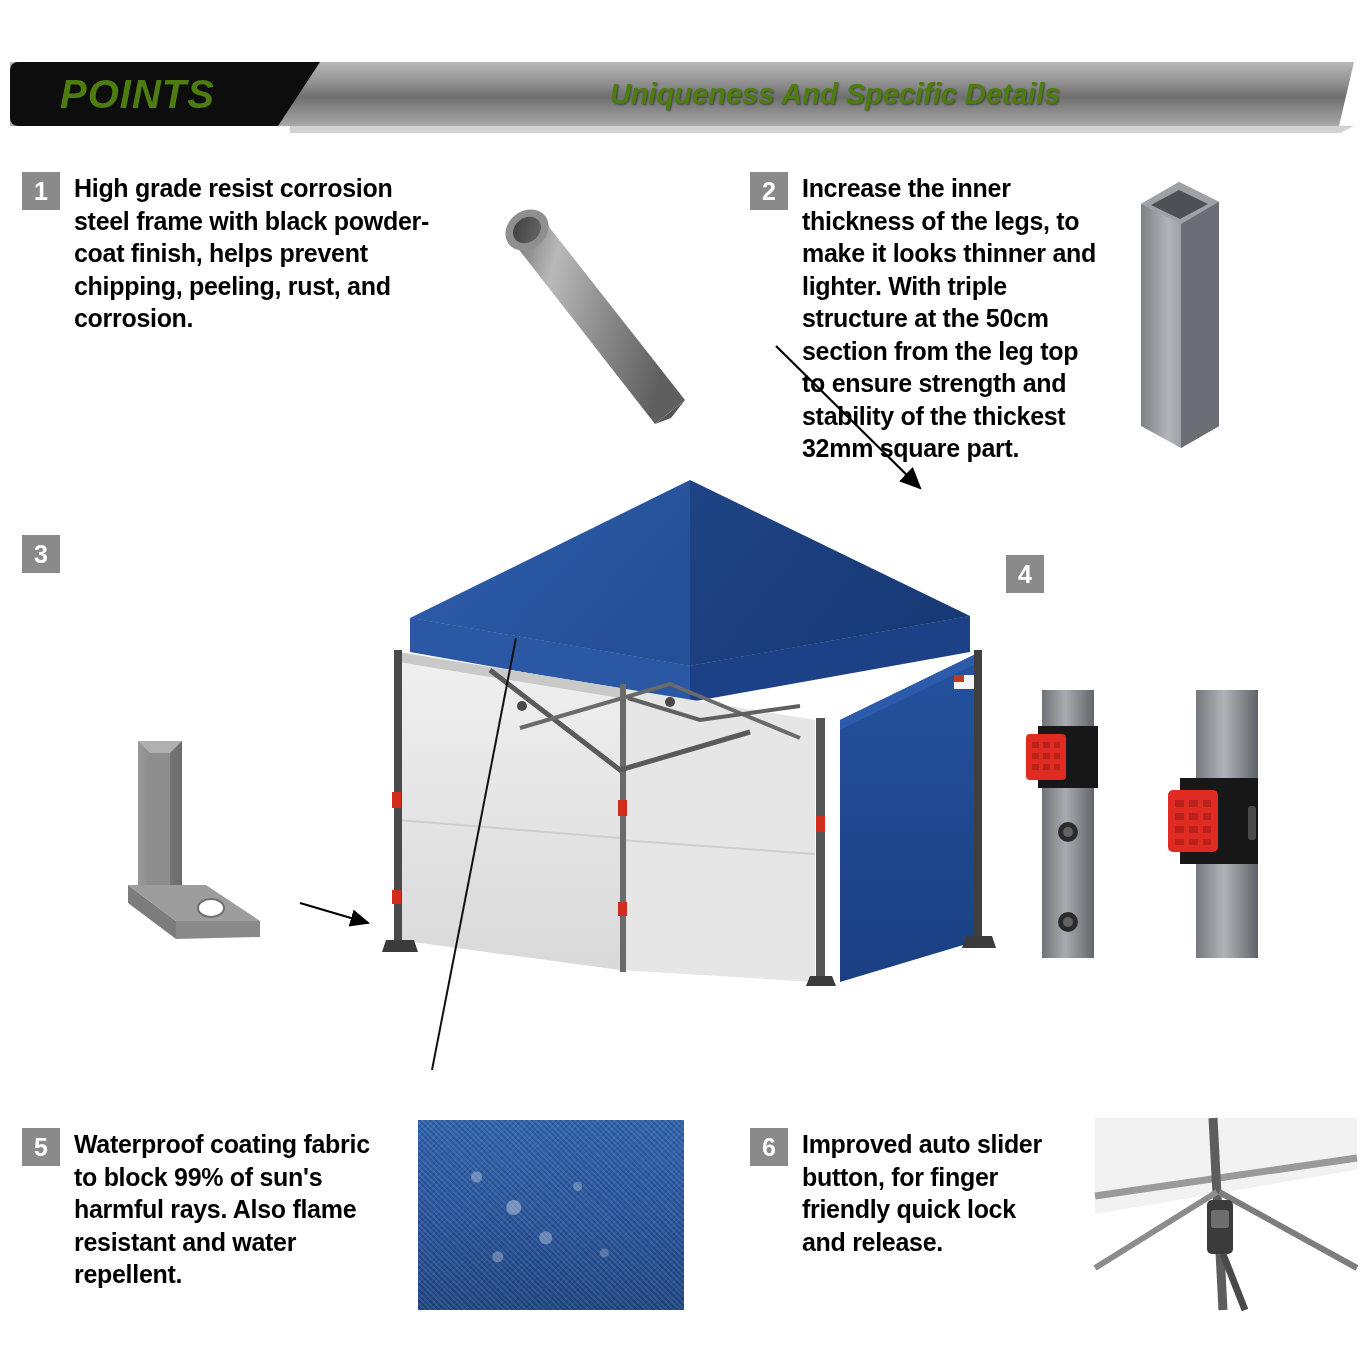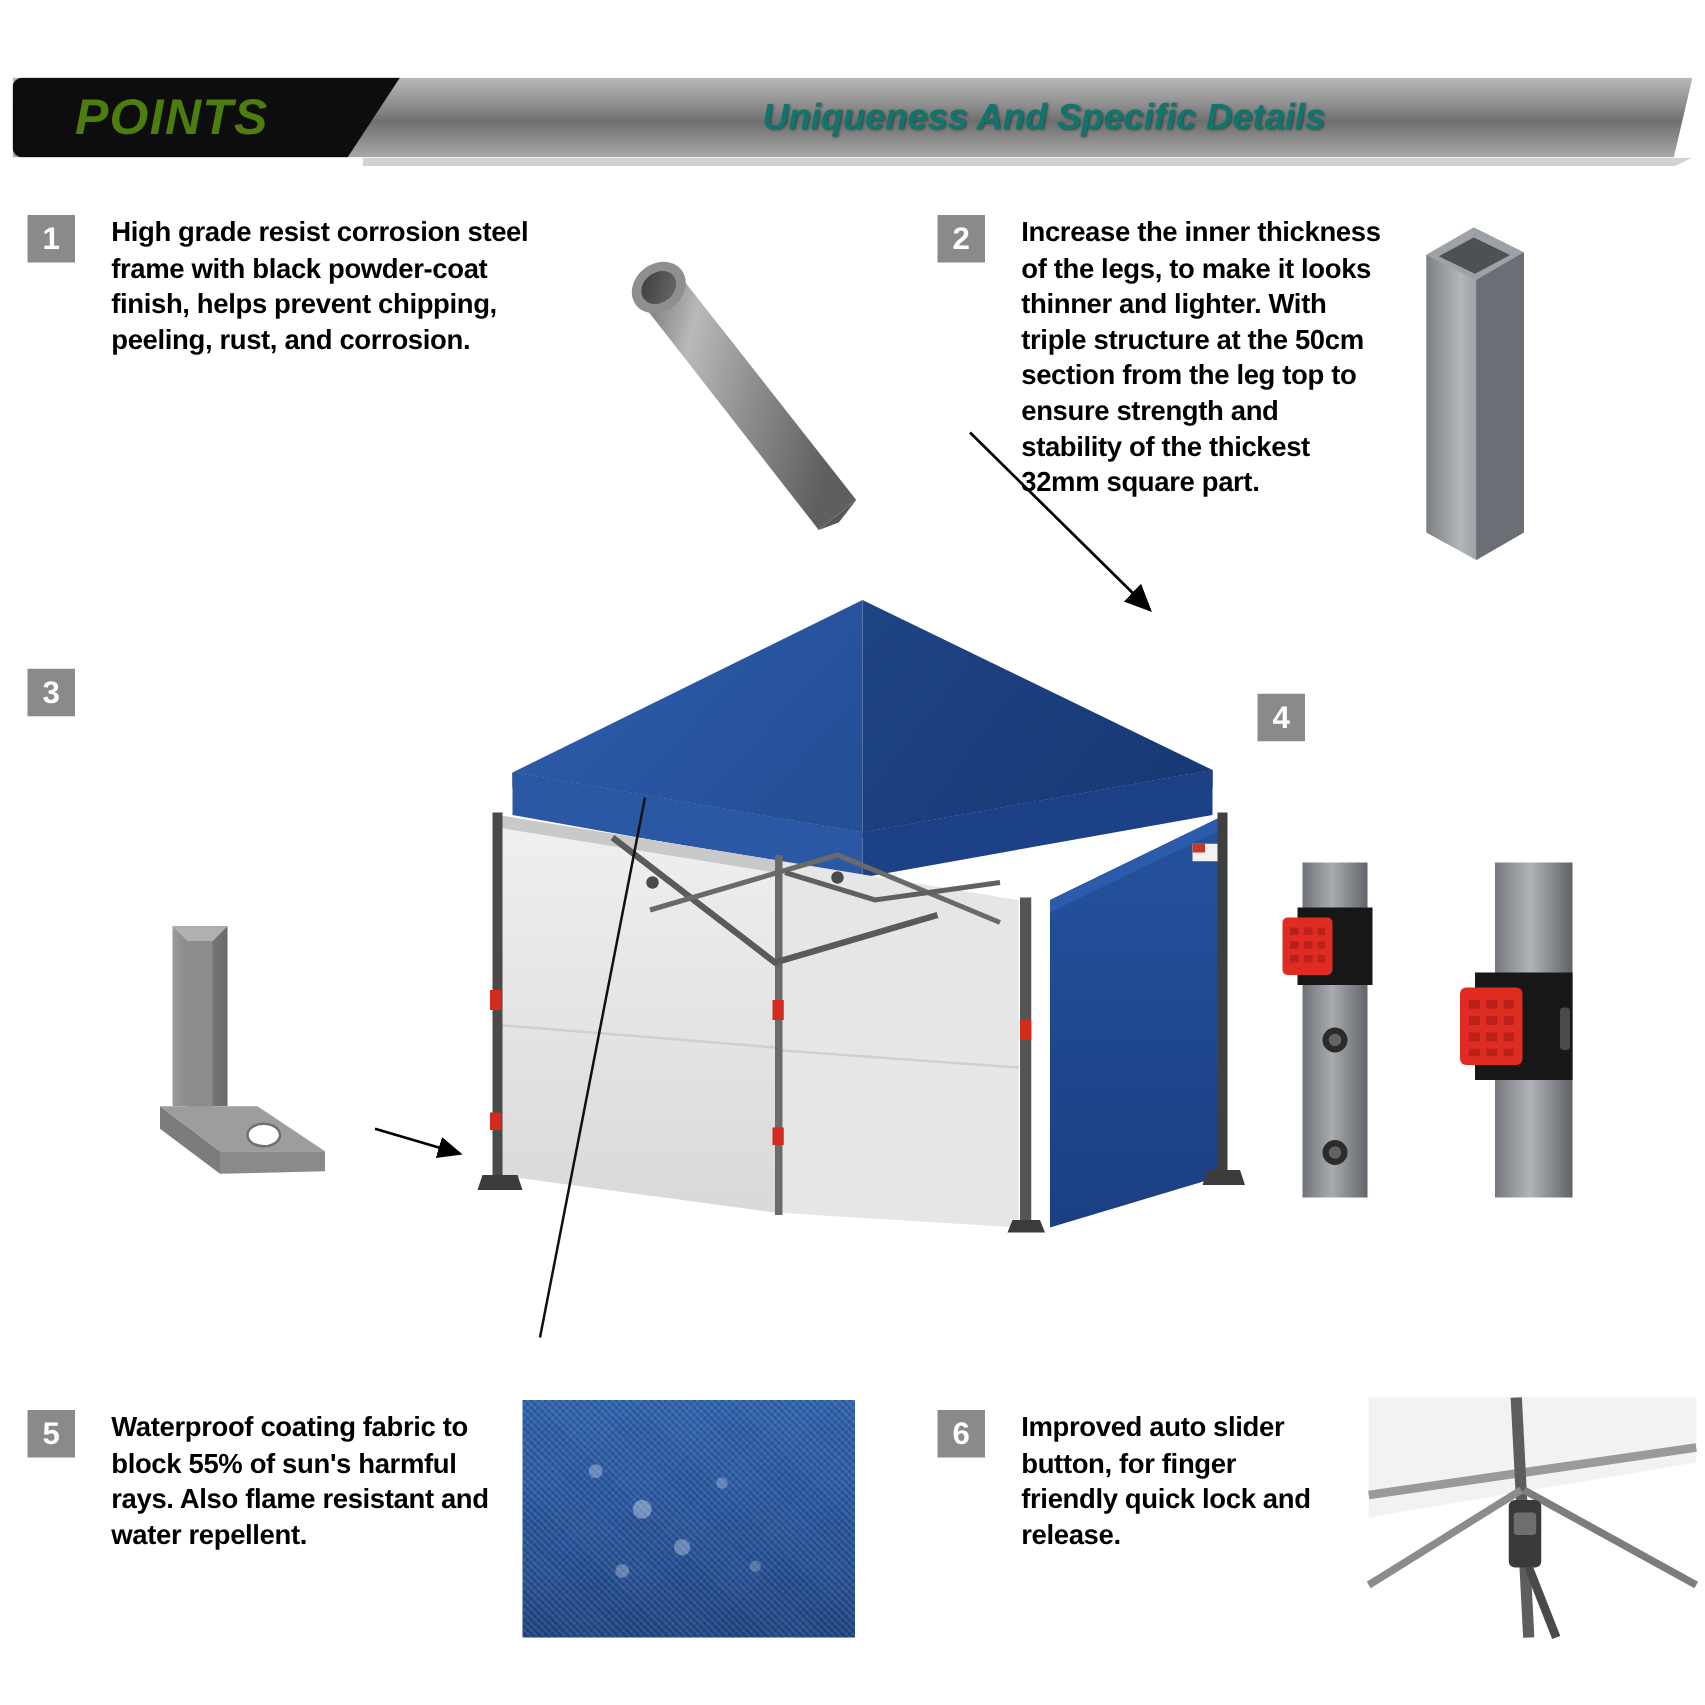--- a/index.html
+++ b/index.html
@@ -64,21 +64,21 @@
   }
   .header-subtitle {
     position: absolute;
     left: 330px;
     top: 0;
     width: 990px;
     height: 64px;
     display: flex;
     align-items: center;
     justify-content: center;
-    color: #0f766e;
+    color: #4d7c0f;
     font-size: 29px;
     font-weight: bold;
     font-style: italic;
     text-shadow: 1px 1px 2px rgba(0,0,0,0.45);
   }
 
   
   .point {
     position: absolute;
     display: flex;
@@ -91,25 +91,24 @@
     background: #8a8a8a;
     color: #ffffff;
     font-size: 25px;
     font-weight: bold;
     display: flex;
     align-items: center;
     justify-content: center;
     margin-right: 14px;
   }
   .point-text {
-    font-size: 22px;
+    font-size: 25px;
     font-weight: bold;
     line-height: 1.30;
     letter-spacing: -0.3px;
-    margin-left: 15px;
   }
 
   #point-1 { left: 22px;  top: 172px; width: 430px; }
   #point-2 { left: 750px; top: 172px; width: 355px; }
   #point-3 { left: 22px;  top: 535px; width: 330px; }
   #point-4 { left: 1006px;top: 555px; width: 345px; }
   #point-5 { left: 22px;  top: 1128px; width: 370px; }
   #point-6 { left: 750px; top: 1128px; width: 300px; }
 
   
@@ -358,21 +357,21 @@
       <rect x="183" y="136" width="8" height="7"></rect>
     <rect x="155" y="149" width="9" height="6"></rect>
       <rect x="169" y="149" width="9" height="6"></rect>
       <rect x="183" y="149" width="8" height="6"></rect>
   </g>
   <rect x="228" y="116" width="8" height="34" rx="3" fill="#4a4a4a"></rect>
 </svg>
 
 <div class="point" id="point-5">
   <div class="point-num">5</div>
-  <div class="point-text">Waterproof coating fabric to block 55% of sun's harmful rays. Also flame resistant and water repellent.</div>
+  <div class="point-text">Waterproof coating fabric to block 99% of sun's harmful rays. Also flame resistant and water repellent.</div>
 </div>
 <div id="art-fabric"></div>
 
 <div class="point" id="point-6">
   <div class="point-num">6</div>
   <div class="point-text">Improved auto slider button, for finger friendly quick lock and release.</div>
 </div>
 
 <svg class="art" id="art-slider" width="262" height="192" viewBox="0 0 262 192">
   <rect x="0" y="0" width="262" height="192" fill="#fbfbfb"></rect>

